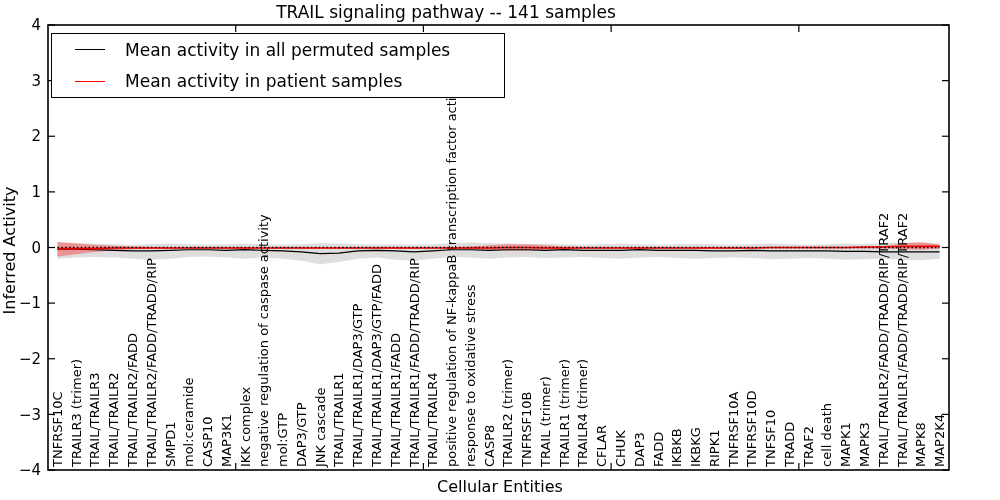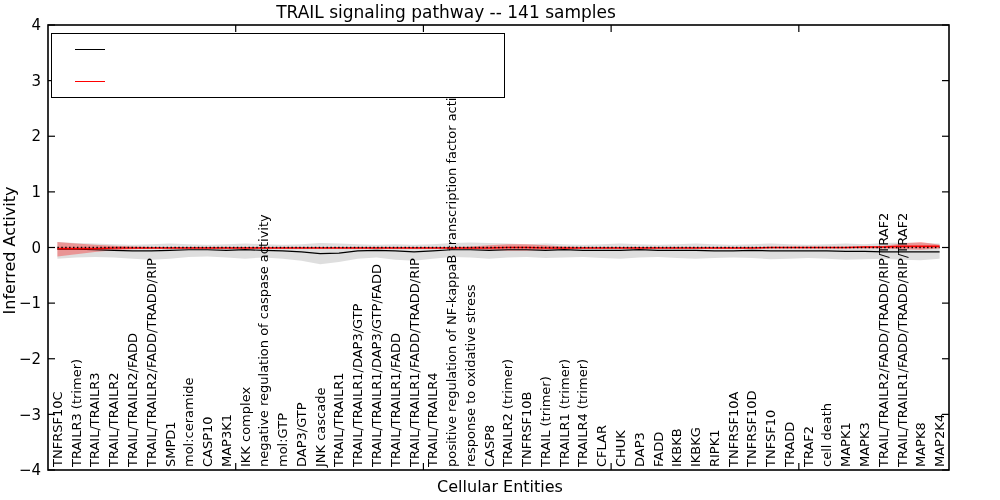--- a/index.html
+++ b/index.html
@@ -114,18 +114,20 @@
       <line x1="798.8333333333333" y1="470" x2="798.8333333333333" y2="463" stroke="#000" stroke-width="1.2"></line>
     </svg>
   <div class="chart-title">TRAIL signaling pathway -- 141 samples</div>
   <div class="ylabel-wrap">
     <span class="ylabel">Inferred Activity</span>
   </div>
   <div class="xlabel">Cellular Entities</div>
   <div class="legend">
     <div class="legend-row">
       <span class="legend-swatch" style="border-top-color: rgb(0, 0, 0);"></span>
+      <span class="legend-label">Mean activity in all permuted samples</span>
     </div>
     <div class="legend-row">
       <span class="legend-swatch" style="border-top-color: rgb(255, 0, 0);"></span>
+      <span class="legend-label">Mean activity in patient samples</span>
     </div>
   </div>
 </div>
 
 </body></html>

